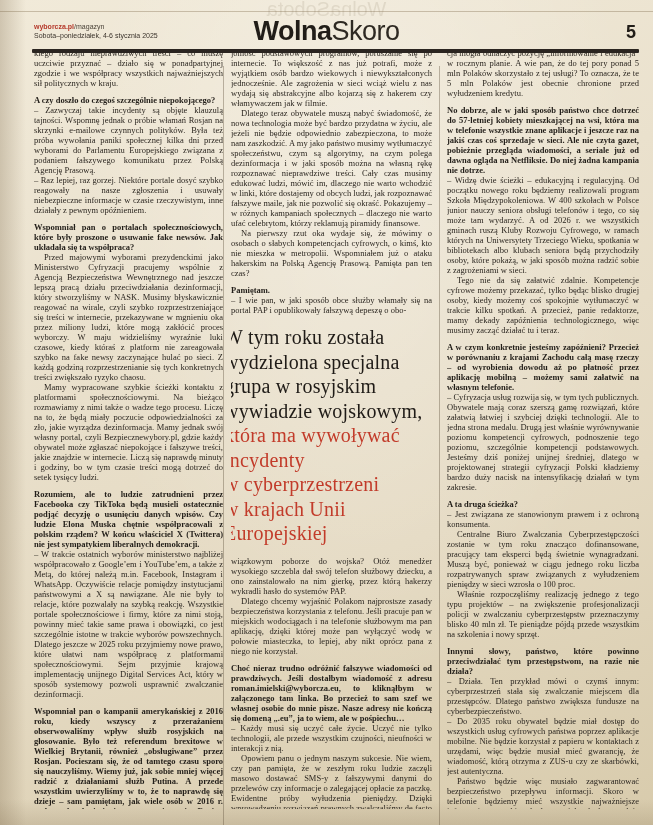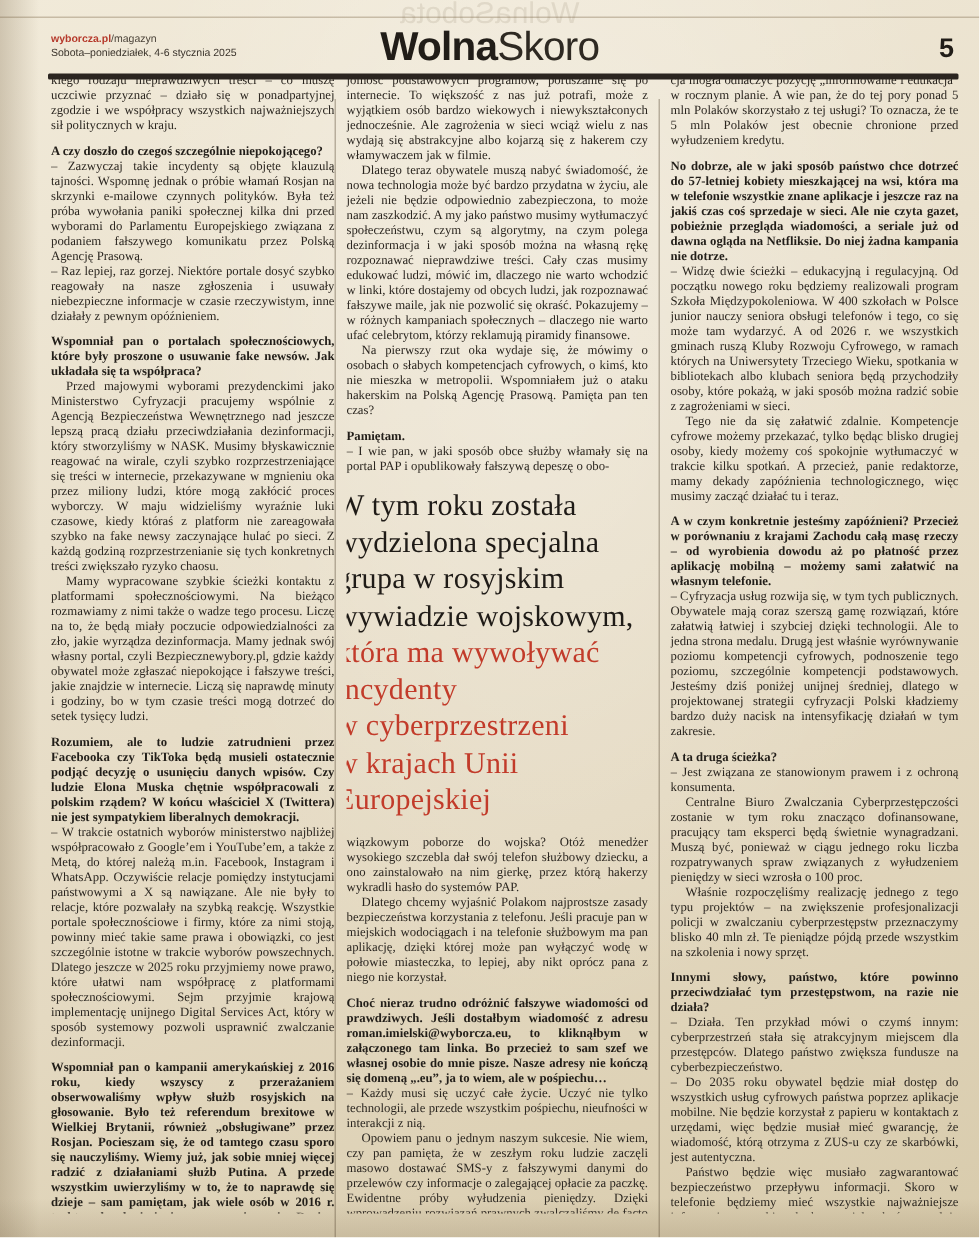--- a/index.html
+++ b/index.html
@@ -102,36 +102,36 @@
         <p class="para q">Pamiętam.</p>
         <p class="para a">– I wie pan, w jaki sposób obce służby włamały się na portal PAP i opublikowały fałszywą depeszę o obo-</p>
       </div>
     <div class="pull-quote">
       <span>W tym roku została wydzielona specjalna grupa w&nbsp;rosyjskim wywiadzie wojskowym, </span><span class="red">która ma wywoływać incydenty w&nbsp;cyberprzestrzeni w&nbsp;krajach Unii Europejskiej</span>
     </div>
     <div>
         <p class="para c">wiązkowym poborze do wojska? Otóż menedżer wysokiego szczebla dał swój telefon służbowy dziecku, a ono zainstalowało na nim gierkę, przez którą hakerzy wykradli hasło do systemów PAP.</p>
         <p class="para p">Dlatego chcemy wyjaśnić Polakom najprostsze zasady bezpieczeństwa korzystania z telefonu. Jeśli pracuje pan w miejskich wodociągach i na telefonie służbowym ma pan aplikację, dzięki której może pan wyłączyć wodę w połowie miasteczka, to lepiej, aby nikt oprócz pana z niego nie korzystał.</p>
         <p class="para q">Choć nieraz trudno odróżnić fałszywe wiadomości od prawdziwych. Jeśli dostałbym wiadomość z adresu roman.imielski@wyborcza.eu, to kliknąłbym w załączonego tam linka. Bo przecież to sam szef we własnej osobie do mnie pisze. Nasze adresy nie kończą się domeną „.eu”, ja to wiem, ale w pośpiechu…</p>
-        <p class="para a">– Każdy musi się uczyć całe życie. Uczyć nie tylko technologii, ale przede wszystkim pośpiechu, nieufności w interakcji z nią.</p>
+        <p class="para a">– Każdy musi się uczyć całe życie. Uczyć nie tylko technologii, ale przede wszystkim czujności, nieufności w interakcji z nią.</p>
         <p class="para p">Opowiem panu o jednym naszym sukcesie. Nie wiem, czy pan pamięta, że w zeszłym roku ludzie zaczęli masowo dostawać SMS-y z fałszywymi danymi do przelewów czy informacje o zalegającej opłacie za paczkę. Ewidentne próby wyłudzenia pieniędzy. Dzięki wprowadzeniu rozwiązań prawnych zwalczaliśmy de facto przestępstwa w komunikacji elektronicznej.</p>
       </div>
   </div>
 
   <div class="col" id="col-right">
       <p class="para c">cja mogła odhaczyć pozycję „informowanie i edukacja” w rocznym planie. A wie pan, że do tej pory ponad 5 mln Polaków skorzystało z tej usługi? To oznacza, że te 5 mln Polaków jest obecnie chronione przed wyłudzeniem kredytu.</p>
       <p class="para q">No dobrze, ale w jaki sposób państwo chce dotrzeć do 57-letniej kobiety mieszkającej na wsi, która ma w telefonie wszystkie znane aplikacje i jeszcze raz na jakiś czas coś sprzedaje w sieci. Ale nie czyta gazet, pobieżnie przegląda wiadomości, a seriale już od dawna ogląda na Netfliksie. Do niej żadna kampania nie dotrze.</p>
       <p class="para a">– Widzę dwie ścieżki – edukacyjną i regulacyjną. Od początku nowego roku będziemy realizowali program Szkoła Międzypokoleniowa. W 400 szkołach w Polsce junior nauczy seniora obsługi telefonów i tego, co się może tam wydarzyć. A od 2026 r. we wszystkich gminach ruszą Kluby Rozwoju Cyfrowego, w ramach których na Uniwersytety Trzeciego Wieku, spotkania w bibliotekach albo klubach seniora będą przychodziły osoby, które pokażą, w jaki sposób można radzić sobie z zagrożeniami w sieci.</p>
       <p class="para p">Tego nie da się załatwić zdalnie. Kompetencje cyfrowe możemy przekazać, tylko będąc blisko drugiej osoby, kiedy możemy coś spokojnie wytłumaczyć w trakcie kilku spotkań. A przecież, panie redaktorze, mamy dekady zapóźnienia technologicznego, więc musimy zacząć działać tu i teraz.</p>
       <p class="para q">A w czym konkretnie jesteśmy zapóźnieni? Przecież w porównaniu z krajami Zachodu całą masę rzeczy – od wyrobienia dowodu aż po płatność przez aplikację mobilną – możemy sami załatwić na własnym telefonie.</p>
       <p class="para a">– Cyfryzacja usług rozwija się, w tym tych publicznych. Obywatele mają coraz szerszą gamę rozwiązań, które załatwią łatwiej i szybciej dzięki technologii. Ale to jedna strona medalu. Drugą jest właśnie wyrównywanie poziomu kompetencji cyfrowych, podnoszenie tego poziomu, szczególnie kompetencji podstawowych. Jesteśmy dziś poniżej unijnej średniej, dlatego w projektowanej strategii cyfryzacji Polski kładziemy bardzo duży nacisk na intensyfikację działań w tym zakresie.</p>
       <p class="para q">A ta druga ścieżka?</p>
       <p class="para a">– Jest związana ze stanowionym prawem i z ochroną konsumenta.</p>
       <p class="para p">Centralne Biuro Zwalczania Cyberprzestępczości zostanie w tym roku znacząco dofinansowane, pracujący tam eksperci będą świetnie wynagradzani. Muszą być, ponieważ w ciągu jednego roku liczba rozpatrywanych spraw związanych z wyłudzeniem pieniędzy w sieci wzrosła o 100 proc.</p>
       <p class="para p">Właśnie rozpoczęliśmy realizację jednego z tego typu projektów – na zwiększenie profesjonalizacji policji w zwalczaniu cyberprzestępstw przeznaczymy blisko 40 mln zł. Te pieniądze pójdą przede wszystkim na szkolenia i nowy sprzęt.</p>
       <p class="para q">Innymi słowy, państwo, które powinno przeciwdziałać tym przestępstwom, na razie nie działa?</p>
-      <p class="para a">– Działa. Ten przykład mówi o czymś innym: cyberprzestrzeń stała się atrakcyjnym miejscem dla przestępców. Dlatego państwo zwiększa fundusze na cyberbezpieczeństwo.</p>
+      <p class="para a">– Działa. Ten przykład mówi o czymś innym: cyberprzestrzeń stała się zwalczanie miejscem dla przestępców. Dlatego państwo zwiększa fundusze na cyberbezpieczeństwo.</p>
       <p class="para a">– Do 2035 roku obywatel będzie miał dostęp do wszystkich usług cyfrowych państwa poprzez aplikacje mobilne. Nie będzie korzystał z papieru w kontaktach z urzędami, więc będzie musiał mieć gwarancję, że wiadomość, którą otrzyma z ZUS-u czy ze skarbówki, jest autentyczna.</p>
       <p class="para p">Państwo będzie więc musiało zagwarantować bezpieczeństwo przepływu informacji. Skoro w telefonie będziemy mieć wszystkie najważniejsze informacje o sobie, będą musiały być szczelnie zabezpieczone.</p>
     </div>
 
   <div class="edge-bottom"></div>
 </div>
 
 </body></html>

